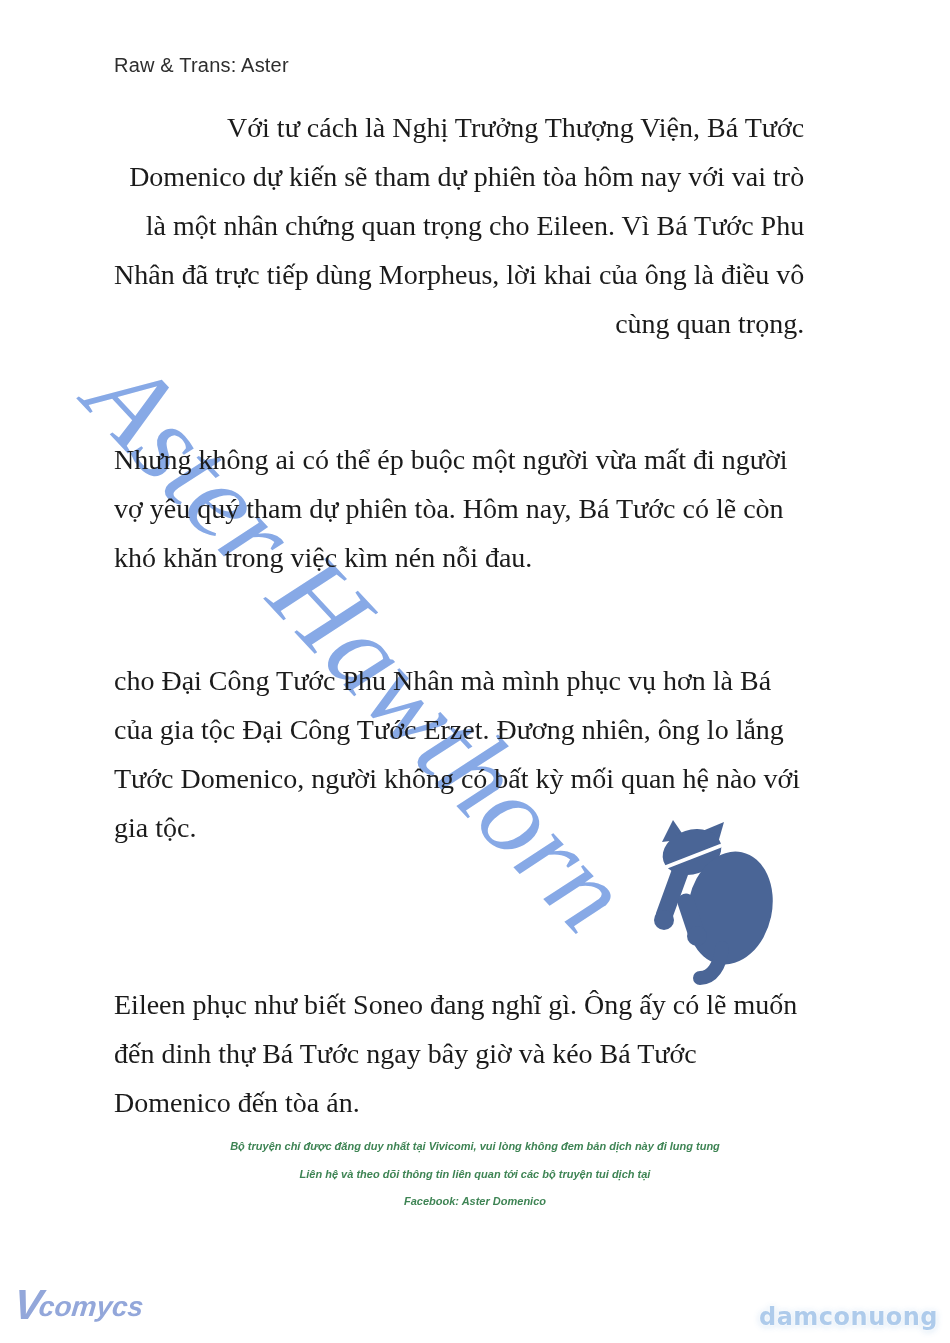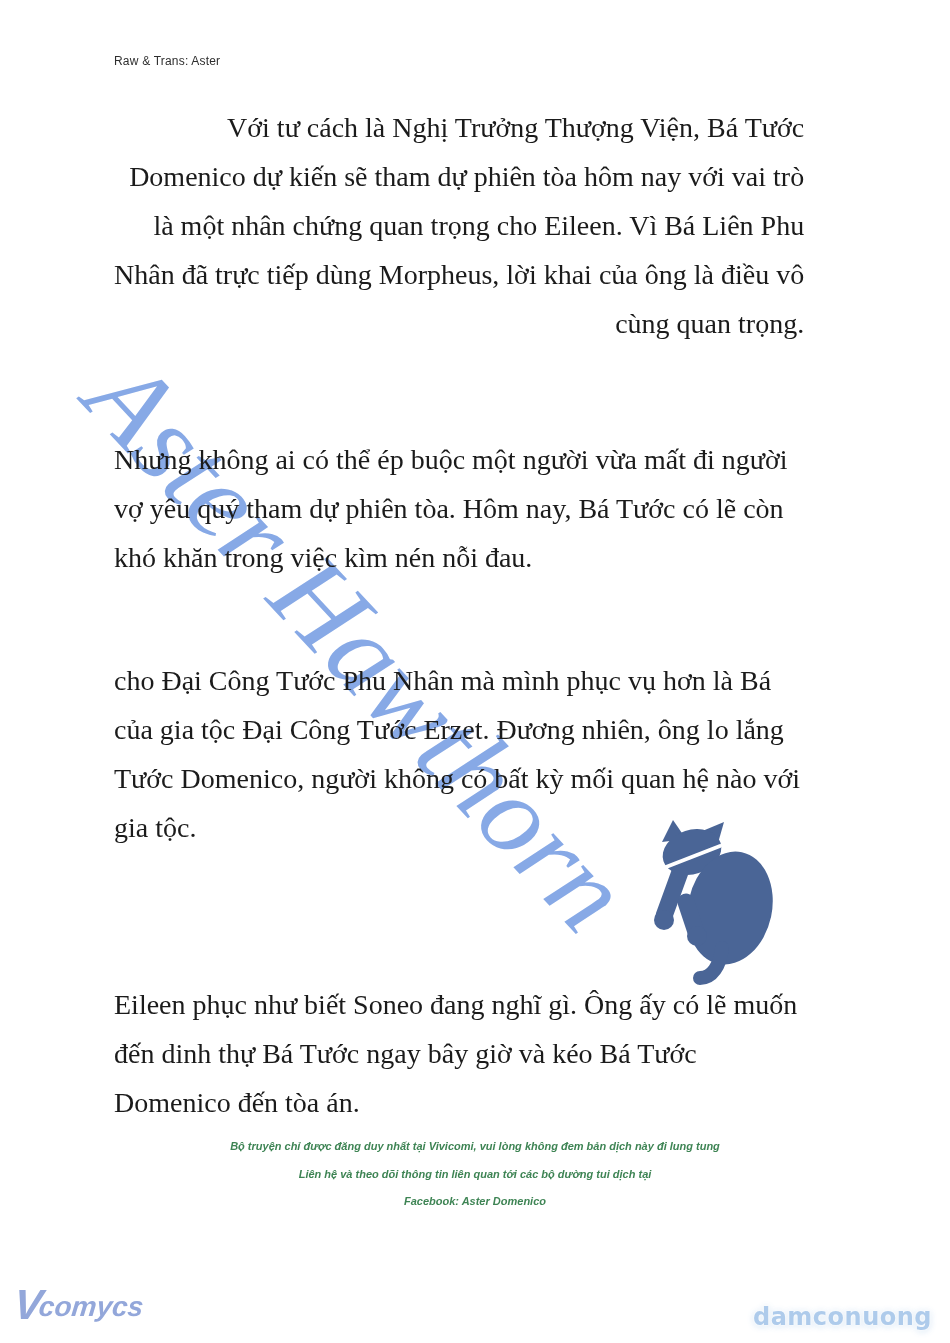--- a/index.html
+++ b/index.html
@@ -4,21 +4,21 @@
 <style>
   html,body{margin:0;padding:0;background:#fff;}
   #page{
     position:relative;width:950px;height:1343px;background:#fff;overflow:hidden;
     font-family:"Liberation Serif","DejaVu Serif",serif;color:var(--body-text,#1b1b1b);
   }
   .abs{position:absolute;}
   .credit{
     left:114px;top:54px;
     font-family:"Liberation Sans","DejaVu Sans",sans-serif;
-    font-size:12px;color:#2e2e2e;letter-spacing:.2px;z-index:3;
+    font-size:20px;color:#2e2e2e;letter-spacing:.2px;z-index:3;
   }
   .watermark{
     left:150px;top:338px;
     font-size:114px;font-style:italic;white-space:nowrap;line-height:1;
     color:var(--watermark-blue,#7da2e4);opacity:.92;
     transform:rotate(47deg);transform-origin:0 0;
     z-index:1;pointer-events:none;
   }
   .cat{left:650px;top:820px;width:130px;height:174px;z-index:2;}
   .para{left:114px;z-index:3;}
@@ -38,21 +38,21 @@
   .vcomycs{
     left:14px;top:1288px;z-index:3;
     font-family:"Liberation Sans","DejaVu Sans",sans-serif;
     font-style:italic;font-weight:bold;color:var(--vcomycs-blue,#93a7da);
     font-size:30px;letter-spacing:-1px;transform:skewX(-6deg);
     display:flex;align-items:flex-start;
   }
   .vcomycs .v-cap{font-size:42px;line-height:34px;margin-right:-2px;}
   .vcomycs .rest{font-size:28px;line-height:38px;letter-spacing:0;}
   .damconuong{
-    right:18px;top:1303px;z-index:3;
+    right:12px;top:1303px;z-index:3;
     font-family:"DejaVu Sans","Liberation Sans",sans-serif;
     font-weight:bold;font-size:24px;letter-spacing:.5px;
     color:var(--damconuong-blue,#aecbeb);
     text-shadow:0 0 2px #fff,0 0 5px #fff,0 1px 7px rgba(190,215,240,.9);
   }
 </style>
 </head>
 <body>
 
 <div id="page">
@@ -79,21 +79,21 @@
 
       <path d="M72,128 C70,146 62,158 50,158" style="stroke:var(--cat-blue,#4a6596);stroke-width:14;stroke-linecap:round;fill:none;"></path>
     </g>
 
     <path d="M16,47 L70,26" style="stroke:#ffffff;stroke-width:4;stroke-linecap:round;fill:none;"></path>
   </svg>
 
   <div id="para-1" class="abs para">
       <div class="line">Với tư cách là Nghị Trưởng Thượng Viện, Bá Tước</div>
       <div class="line">Domenico dự kiến sẽ tham dự phiên tòa hôm nay với vai trò</div>
-      <div class="line">là một nhân chứng quan trọng cho Eileen. Vì Bá Liên Phu</div>
+      <div class="line">là một nhân chứng quan trọng cho Eileen. Vì Bá Tước Phu</div>
       <div class="line">Nhân đã trực tiếp dùng Morpheus, lời khai của ông là điều vô</div>
       <div class="line">cùng quan trọng.</div>
     </div>
   <div id="para-2" class="abs para">
       <div class="line">Nhưng không ai có thể ép buộc một người vừa mất đi người</div>
       <div class="line">vợ yêu quý tham dự phiên tòa. Hôm nay, Bá Tước có lẽ còn</div>
       <div class="line">khó khăn trong việc kìm nén nỗi đau.</div>
     </div>
   <div id="para-3" class="abs para">
       <div class="line">cho Đại Công Tước Phu Nhân mà mình phục vụ hơn là Bá</div>
@@ -102,21 +102,21 @@
       <div class="line">gia tộc.</div>
     </div>
   <div id="para-4" class="abs para">
       <div class="line">Eileen phục như biết Soneo đang nghĩ gì. Ông ấy có lẽ muốn</div>
       <div class="line">đến dinh thự Bá Tước ngay bây giờ và kéo Bá Tước</div>
       <div class="line">Domenico đến tòa án.</div>
     </div>
 
   <div class="abs footer">
     <div>Bộ truyện chỉ được đăng duy nhất tại Vivicomi, vui lòng không đem bản dịch này đi lung tung</div>
-    <div>Liên hệ và theo dõi thông tin liên quan tới các bộ dường tui dịch tại</div>
+    <div>Liên hệ và theo dõi thông tin liên quan tới các bộ truyện tui dịch tại</div>
     <div>Facebook: Aster Domenico</div>
   </div>
 
   <div class="abs vcomycs">
     <span class="v-cap">V</span>
       <span class="rest">comycs</span>
   </div>
 
   <div class="abs damconuong">damconuong</div>
 

